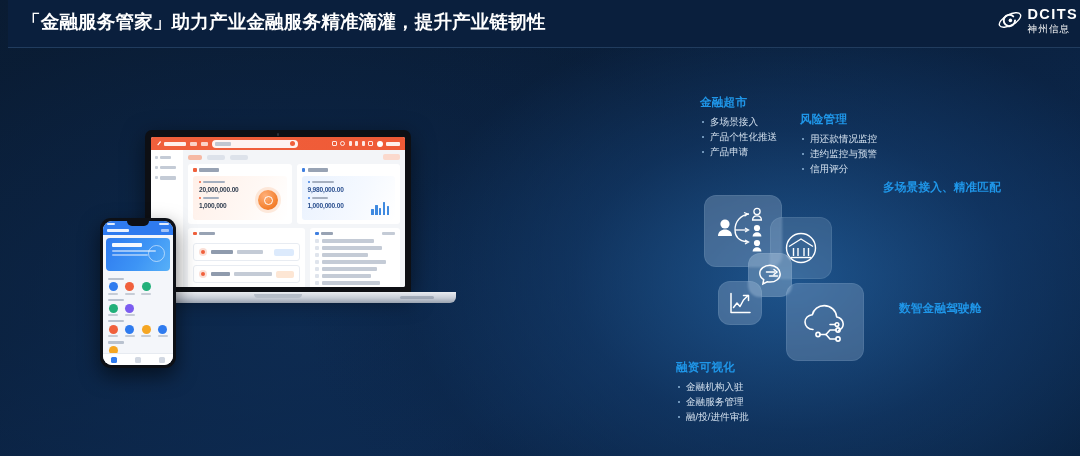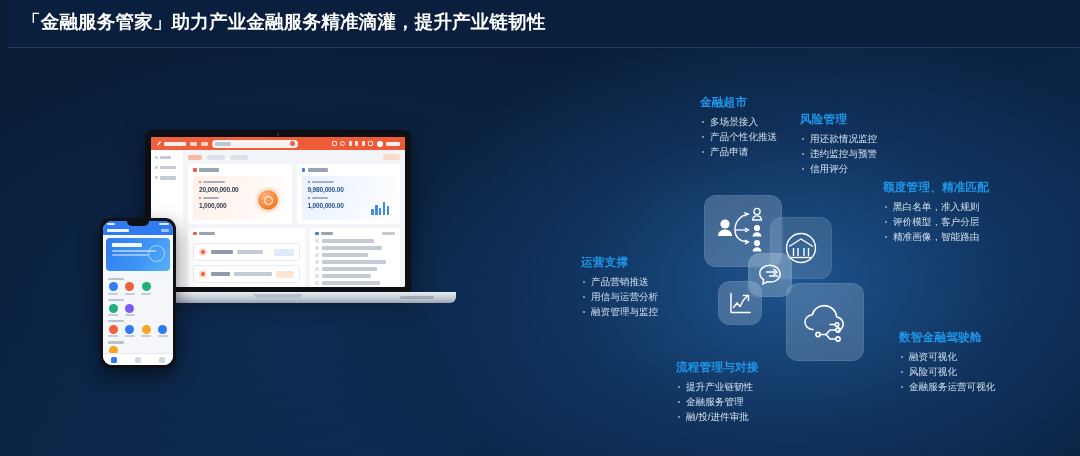--- a/index.html
+++ b/index.html
@@ -242,31 +242,42 @@
     position: absolute; left: 2px; top: 6.5px;
     width: 2.4px; height: 2.4px; border-radius: 50%;
     background: #8fb6d8;
   }
 
   .blk-market   { left: 700px; top: 95px; }
   .blk-risk     { left: 800px; top: 112px; }
   .blk-process  { left: 557px; top: 155px; }
   .blk-quota    { left: 883px; top: 180px; }
   .blk-ops      { left: 581px; top: 255px; }
-  .blk-cockpit  { left: 899px; top: 330px; }
+  .blk-cockpit  { left: 899px; top: 301px; }
   .blk-fsm      { left: 676px; top: 360px; }
 </style>
 </head>
 <body>
 
 <div id="slide">
 
   <div class="header">
     <div class="header-title">「金融服务管家」助力产业金融服务精准滴灌，提升产业链韧性</div>
 
+    <div class="logo">
+      <svg class="logo-mark" viewBox="0 0 32 32">
+        <ellipse cx="16" cy="16" rx="14.5" ry="6.5" transform="rotate(-28 16 16)" fill="none" stroke="#ffffff" stroke-width="1.7"></ellipse>
+        <path d="M20 11.5a7 7 0 1 0 2.2 5.2" fill="none" stroke="#ffffff" stroke-width="2.4" stroke-linecap="round"></path>
+        <circle cx="16.5" cy="16.5" r="2.2" fill="#ffffff"></circle>
+      </svg>
+      <div class="logo-words">
+        <span class="logo-en">DCITS</span>
+        <span class="logo-cn">神州信息</span>
+      </div>
+    </div>
   </div>
 
   <div class="devices">
 
     <div class="laptop-lid">
       <div class="laptop-cam"></div>
       <div class="laptop-screen">
 
         <div class="ui-topbar">
           <div class="ui-brand">
@@ -598,48 +609,30 @@
     <h3>金融超市</h3>
     <ul>
       <li>多场景接入</li>
       <li>产品个性化推送</li>
       <li>产品申请</li>
     </ul>
   </div>
 
 
   <div class="blk blk-quota">
-    <h3>额度管理、精准匹配</h3>
-    <ul>
-      <li>黑白名单，准入规则</li>
-      <li>评价模型，客户分层</li>
-      <li>精准画像，智能路由</li>
-    </ul>
-  </div>
-
-  <div class="blk blk-ops">
-    <h3>运营支撑</h3>
-    <ul>
-      <li>产品营销推送</li>
-      <li>用信与运营分析</li>
-      <li>融资管理与监控</li>
-    </ul>
-  </div>
+    <h3>多场景接入、精准匹配</h3>
+  </div>
+
 
   <div class="blk blk-cockpit">
     <h3>数智金融驾驶舱</h3>
+  </div>
+
+  <div class="blk blk-fsm">
+    <h3>融资可视化</h3>
     <ul>
-      <li>融资可视化</li>
-      <li>风险可视化</li>
-      <li>金融服务运营可视化</li>
-    </ul>
-  </div>
-
-  <div class="blk blk-fsm">
-    <h3>流程管理与对接</h3>
-    <ul>
-      <li>提升产业链韧性</li>
+      <li>金融机构入驻</li>
       <li>金融服务管理</li>
       <li>融/投/进件审批</li>
     </ul>
   </div>
 
 </div>
 
 </body></html>

